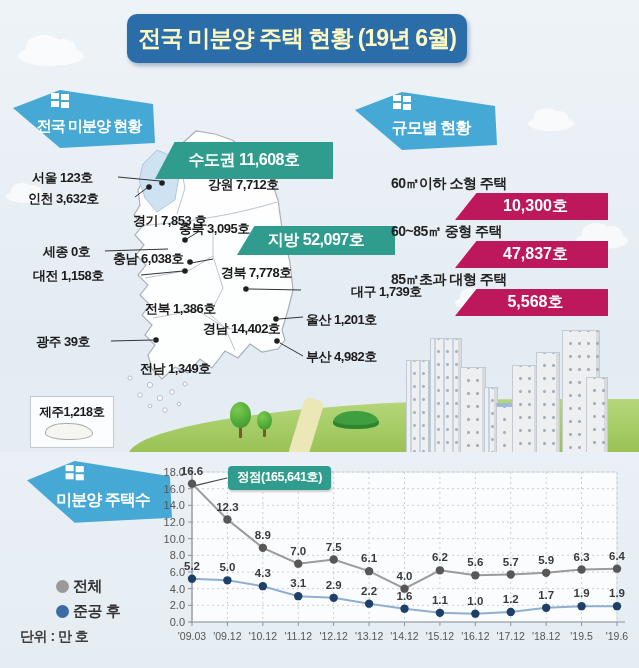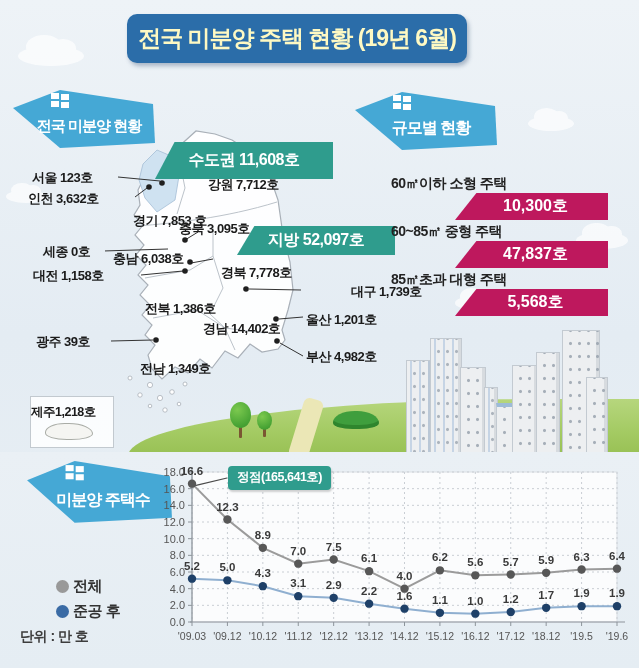--- a/index.html
+++ b/index.html
@@ -38,21 +38,21 @@
   
   .region-label{
     position:absolute;font-size:13px;font-weight:bold;color:#1b1b1b;
     white-space:nowrap;letter-spacing:-0.5px;
   }
   
   .jeju-box{
     position:absolute;left:30px;top:396px;width:82px;height:50px;
     background:rgba(255,255,255,.85);border:1px solid #c2c9cf;
   }
-  .jeju-box .jeju-label{position:absolute;left:0;right:0;top:7px;text-align:left;font-size:12.5px;font-weight:bold;color:#1b1b1b;letter-spacing:-0.5px;}
+  .jeju-box .jeju-label{position:absolute;left:0;right:0;top:7px;text-align:center;font-size:12.5px;font-weight:bold;color:#1b1b1b;letter-spacing:-0.5px;}
   .jeju-box .jeju-island{position:absolute;left:14px;top:26px;width:46px;height:15px;background:#f5f5f2;border:1px solid #a9aca6;border-radius:45% 55% 50% 50%/60% 70% 40% 45%;}
   
   .size-label{position:absolute;font-size:14px;font-weight:bold;color:#222;letter-spacing:-0.5px;white-space:nowrap;}
   .size-badge{
     position:absolute;left:455px;width:153px;height:27px;background:#be185d;color:#fff;
     font-weight:bold;font-size:16px;display:flex;align-items:center;justify-content:center;
     clip-path:polygon(14% 0,100% 0,100% 100%,0 100%);padding-left:8px;box-sizing:border-box;
   }
   
   .city{position:absolute;left:400px;top:322px;width:212px;height:133px;}

